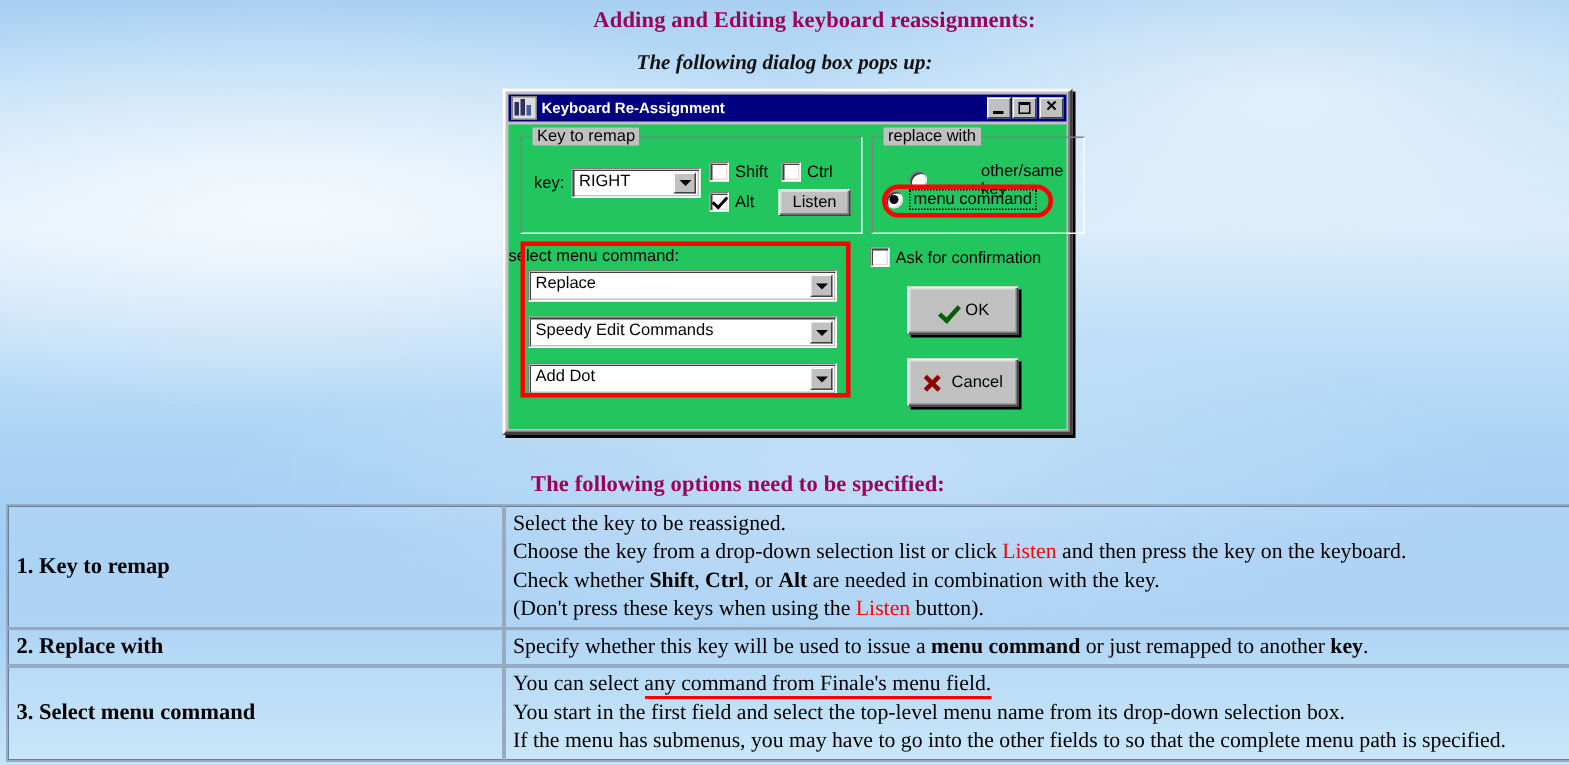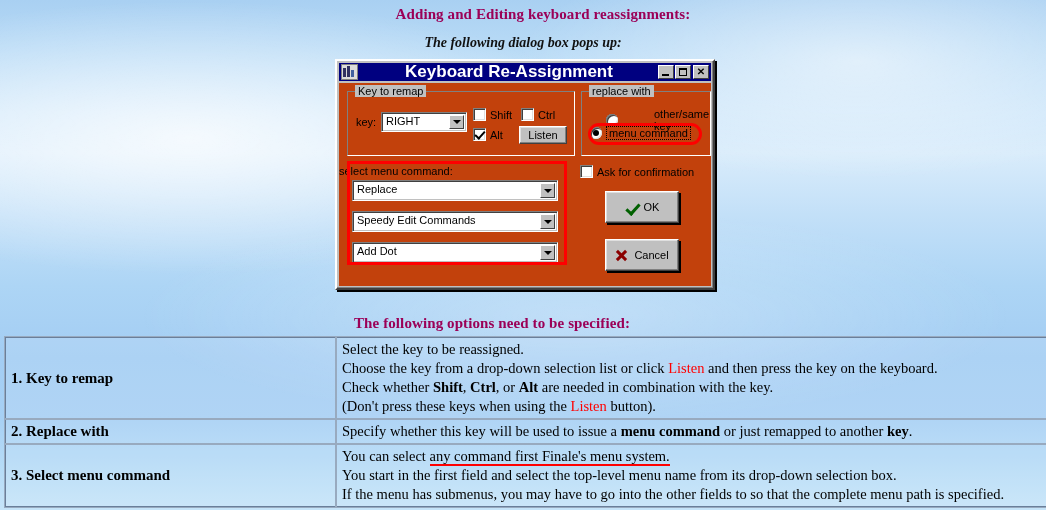--- a/index.html
+++ b/index.html
@@ -96,26 +96,25 @@
   .titlebar-icon i {
     position: absolute;
     background: #303060;
     display: block;
   }
   .titlebar-icon i:nth-child(1){ left:1px; top:3px; width:3px; height:9px; }
   .titlebar-icon i:nth-child(2){ left:5px; top:1px; width:3px; height:11px; }
   .titlebar-icon i:nth-child(3){ left:9px; top:5px; width:3px; height:7px; background:#4060a0;}
   .titlebar-title {
     color: #ffffff;
-    font-size: 17px;
+    font-size: 10px;
     font-weight: bold;
     font-family: "Liberation Sans", sans-serif;
     white-space: nowrap;
     flex: 1 1 auto;
-    text-align: center;
   }
   .title-btns { display: flex; gap: 0px; flex: 0 0 auto; }
   .title-btn {
     width: 16px; height: 14px;
     background: #c0c0c0;
     border-top: 1px solid #ffffff;
     border-left: 1px solid #ffffff;
     border-right: 1px solid #404040;
     border-bottom: 1px solid #404040;
     position: relative;
@@ -127,21 +126,21 @@
   .tb-max { position:absolute; left:3px; top:2px; width:8px; height:8px; border:1px solid #000; border-top-width:2px; box-sizing:border-box;}
   .tb-x {
     position:absolute; left:0; top:0; right:0; bottom:0;
     color:#000; font-size:10px; font-weight:bold; line-height:12px; text-align:center;
     font-family: "Liberation Sans", sans-serif;
   }
 
   .client {
     position: absolute;
     left: 2px; top: 22px; right: 2px; bottom: 2px;
-    background: #c2410c;
+    background: #22c55e;
   }
 
   fieldset.group {
     position: absolute;
     margin: 0;
     padding: 0;
     border: 1px solid #808080;
     border-right-color: #ffffff;
     border-bottom-color: #ffffff;
     box-sizing: border-box;
@@ -152,21 +151,21 @@
     left: 7px;
     background: #c0c0c0;
     padding: 0 3px;
     font-size: 11px;
     color: #000;
     font-family: "Liberation Sans", sans-serif;
     white-space: nowrap;
   }
 
   #group-key-to-remap { left: 8px; top: 8px; width: 228px; height: 65px; }
-  #group-replace-with { left: 242px; top: 8px; width: 130px; height: 65px; }
+  #group-replace-with { left: 242px; top: 8px; width: 142px; height: 65px; }
 
   .lbl-key {
     position: absolute; left: 8px; top: 24px;
     font-size: 11px; color: #000;
   }
 
   .combo {
     position: relative;
     background: #ffffff;
     border-top: 1px solid #808080;
@@ -495,19 +494,19 @@
   </tr>
   <tr>
     <td class="col-label">2. Replace with</td>
     <td class="col-desc">
       <div><span>Specify whether this key will be used to issue a </span><b>menu command</b><span> or just remapped to another </span><b>key</b><span>.</span></div>
     </td>
   </tr>
   <tr>
     <td class="col-label">3. Select menu command</td>
     <td class="col-desc">
-      <div><span>You can select </span><span class="uline-red">any command first Finale's menu system.</span></div>
+      <div><span>You can select </span><span class="uline-red">any command from Finale's menu field.</span></div>
       <div>You start in the first field and select the top-level menu name from its drop-down selection box.</div>
       <div>If the menu has submenus, you may have to go into the other fields to so that the complete menu path is specified.</div>
     </td>
   </tr>
 </tbody>
   </table>
 
 </body></html>

